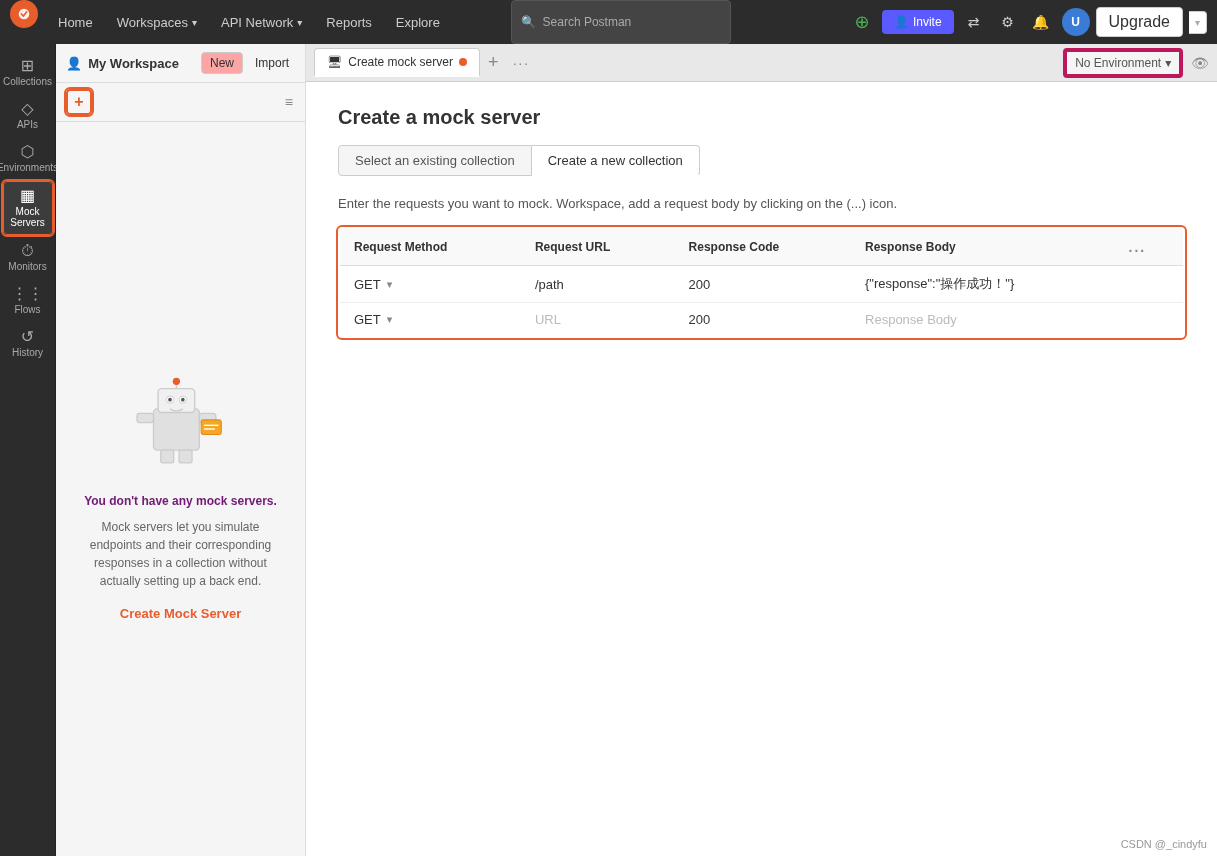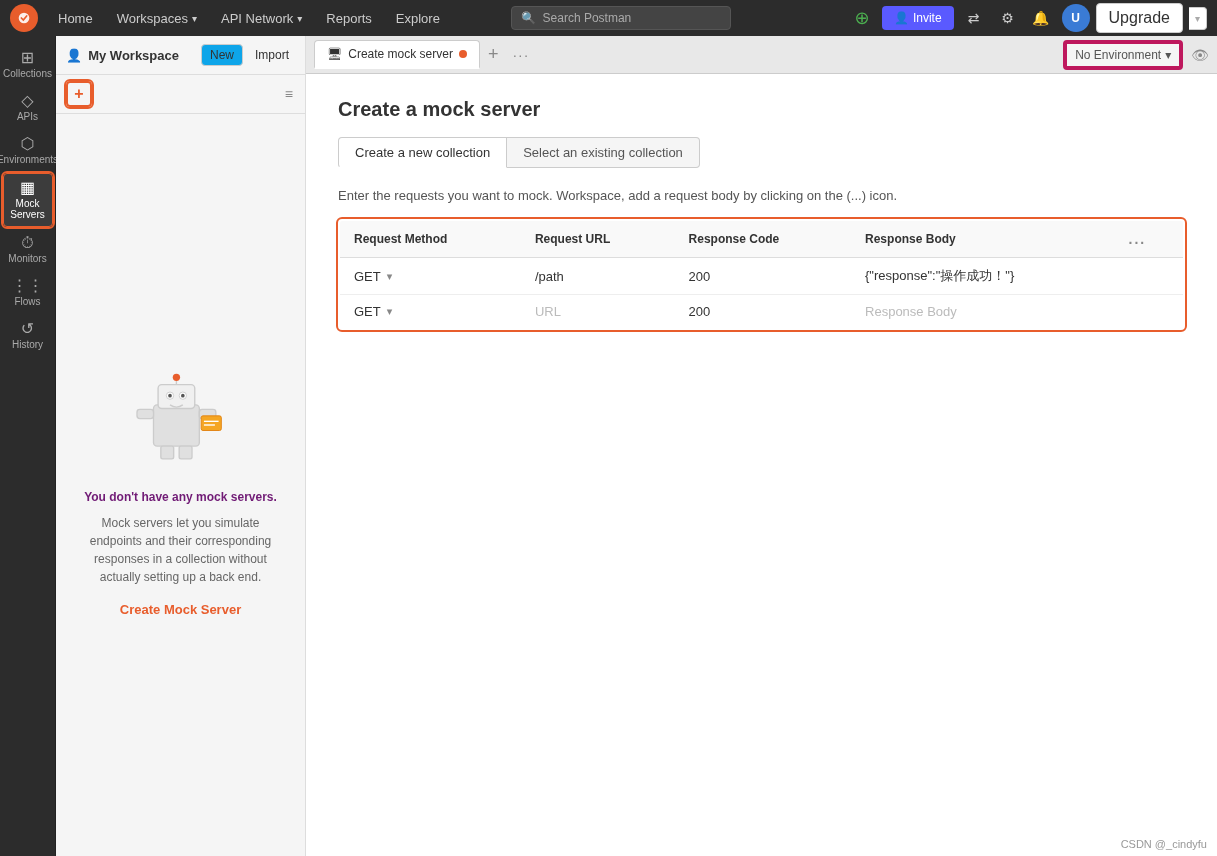--- a/index.html
+++ b/index.html
@@ -1,20 +1,20 @@
 <!DOCTYPE html>
 <html><head>
   <meta charset="utf-8">
   <style>
     * { box-sizing: border-box; margin: 0; padding: 0; }
     body { font-family: -apple-system, BlinkMacSystemFont, 'Segoe UI', sans-serif; font-size: 13px; background: #f0f0f0; display: flex; flex-direction: column; height: 856px; overflow: hidden; }
 
     
     .top-nav {
-      display: flex; align-items: center; background: #2c2c2c; height: 36px; padding: 0 10px; gap: 4px; flex-shrink: 0;
+      display: flex; background: #2c2c2c; height: 44px; padding: 0 10px; gap: 4px; flex-shrink: 0;
     }
     .top-nav .logo {
       width: 28px; height: 28px; background: #e85d2c; border-radius: 50%; display: flex; align-items: center; justify-content: center; margin-right: 6px; flex-shrink: 0;
     }
     .top-nav .logo svg { width: 16px; height: 16px; }
     .nav-item {
       color: #ccc; padding: 4px 10px; border-radius: 4px; cursor: pointer; font-size: 13px; display: flex; align-items: center; gap: 4px; white-space: nowrap;
     }
     .nav-item .chevron { font-size: 10px; }
     .search-bar {
@@ -51,21 +51,21 @@
 
     
     .secondary-sidebar {
       width: 250px; background: #f5f5f5; border-right: 1px solid #ddd; display: flex; flex-direction: column; flex-shrink: 0;
     }
     .sidebar-header {
       display: flex; align-items: center; padding: 8px 10px; gap: 6px; border-bottom: 1px solid #ddd; background: #f5f5f5;
     }
     .workspace-name { font-size: 13px; font-weight: 600; color: #333; flex: 1; }
     .new-btn {
-      background: #0ea5e9; border: 1px solid #ccc; border-radius: 4px; padding: 3px 8px; font-size: 12px; cursor: pointer; color: #333;
+      background: #fca5a5; border: 1px solid #ccc; border-radius: 4px; padding: 3px 8px; font-size: 12px; cursor: pointer; color: #333;
     }
     .import-btn {
       background: transparent; border: none; padding: 3px 6px; font-size: 12px; cursor: pointer; color: #333;
     }
     .add-icon-btn {
       width: 26px; height: 26px; background: transparent; border: 2px solid #e85d2c; border-radius: 4px; display: flex; align-items: center; justify-content: center; cursor: pointer; color: #e85d2c; font-size: 16px; font-weight: bold; flex-shrink: 0;
     }
     .filter-btn {
       background: transparent; border: none; color: #888; cursor: pointer; font-size: 14px; padding: 2px;
     }
@@ -303,22 +303,22 @@
         </div>
         <button class="eye-btn">👁</button>
       </div>
     </div>
 
     <div class="content-area">
       <h1 class="page-title">Create a mock server</h1>
 
 
       <div class="collection-tabs">
+        <div class="coll-tab">Select an existing collection</div>
         <div class="coll-tab active">Create a new collection</div>
-        <div class="coll-tab">Select an existing collection</div>
       </div>
 
       <p class="description">Enter the requests you want to mock. Workspace, add a request body by clicking on the (...) icon.</p>
 
       <table class="mock-table highlight-red">
         <thead>
           <tr>
             <th>Request Method</th>
             <th>Request URL</th>
             <th>Response Code</th>

